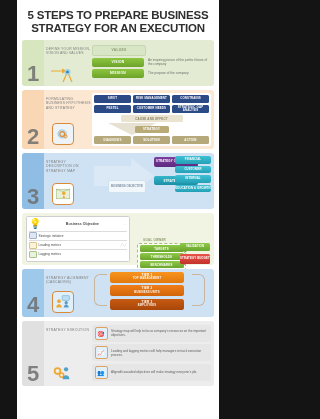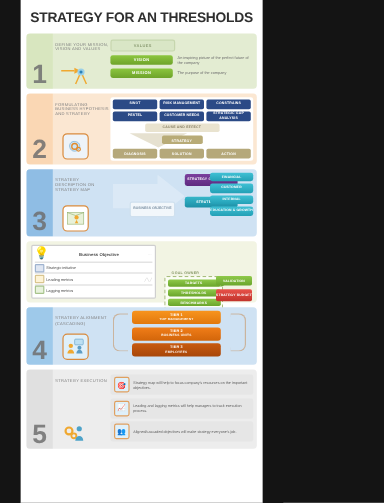--- a/index.html
+++ b/index.html
@@ -141,21 +141,22 @@
   .edge.l{left:0;} .edge.r{right:0;}
 </style>
 </head>
 <body>
 
 <div class="frame">
   <div class="page">
 
     <div class="header">
       <div class="title">
-        <span class="l2">STRATEGY FOR AN THRESHOLDS</span>
+        <span class="l1">5 STEPS TO PREPARE BUSINESS</span>
+        <span class="l2">STRATEGY FOR AN EXECUTION</span>
       </div>
     </div>
 
     <div class="step s1">
       <div class="numcol">
         <span class="num">1</span>
       </div>
       <div class="body">
         <div class="labelcol">
           <div class="steplabel">DEFINE YOUR MISSION, VISION AND VALUES</div>

